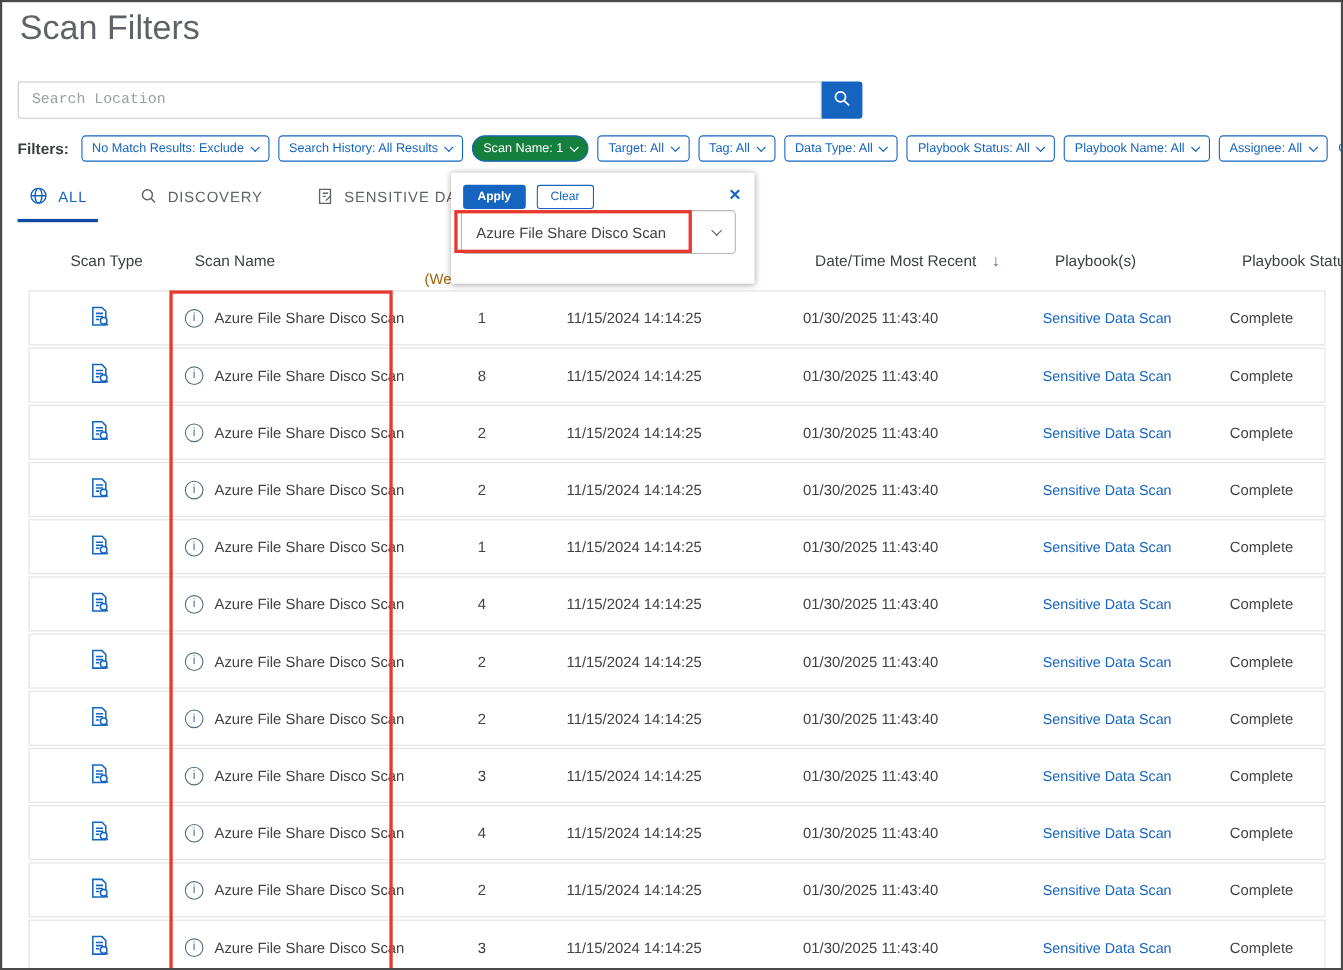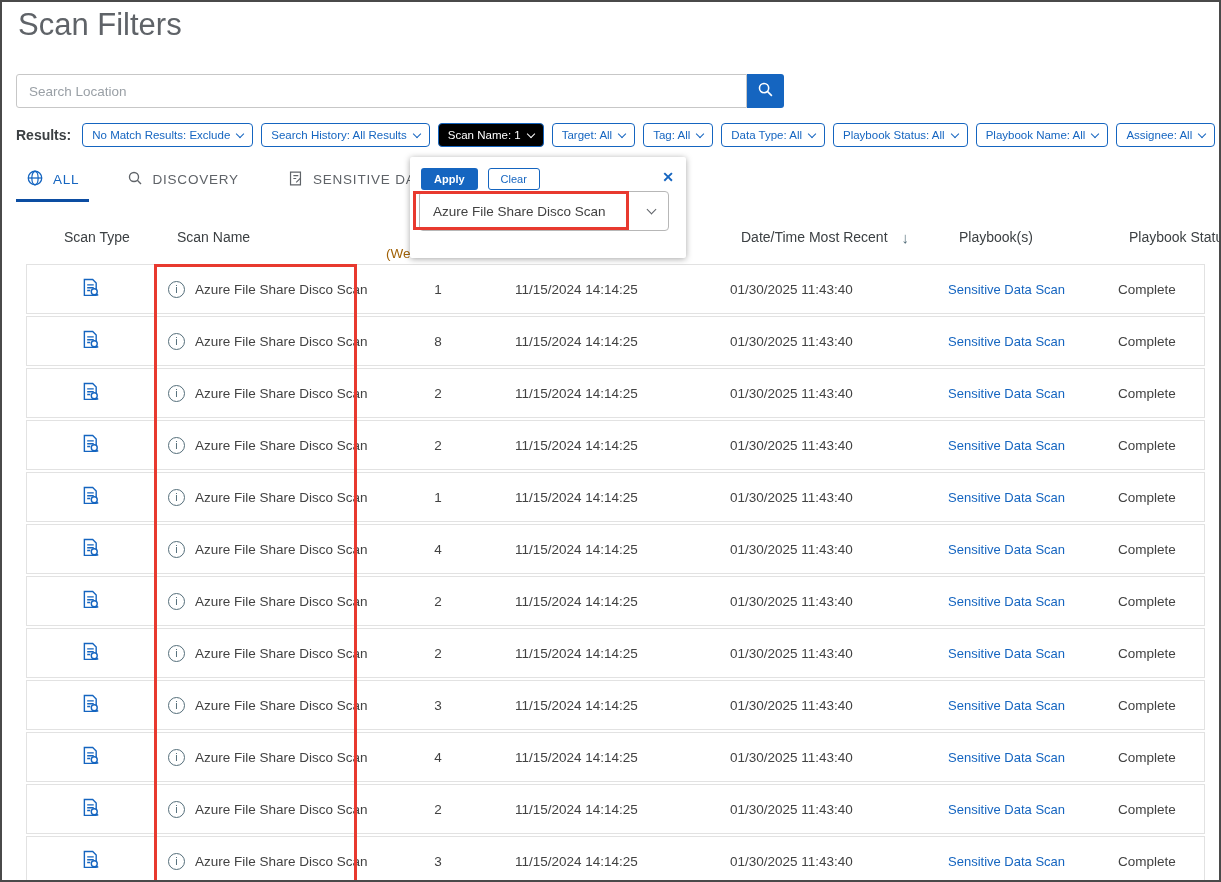--- a/index.html
+++ b/index.html
@@ -4,35 +4,35 @@
 <style>
   * { box-sizing: border-box; margin: 0; padding: 0; }
   html,body { background: #fff; }
   .frame {
     position: relative; width: 1221px; height: 882px; background: #fff;
     border: 2px solid #4a4a4a; overflow: hidden;
     font-family: "Liberation Sans", sans-serif;
   }
   .title { position: absolute; left: 16px; top: 5px; font-size: 31px; color: #5f6368; font-weight: 400; }
 
-  .search-row { position: absolute; left: 14px; top: 72px; display: flex; }
+  .search-row { position: absolute; left: 14px; top: 72px; display: flex; font-family: Liberation Mono, monospace; }
   .search-input {
     width: 731px; height: 34px; border: 1px solid #c7c7c7; border-radius: 3px 0 0 3px;
     padding: 0 12px; font-size: 13.5px; color: #424242; outline: none; font-family: inherit;
   }
   .search-input::placeholder { color: #9aa0a6; }
   .search-btn { width: 37px; height: 34px; background: #1565c0; border: none; border-radius: 0 3px 3px 0;
     display: flex; align-items: center; justify-content: center; cursor: pointer; }
 
   .filters-row { position: absolute; left: 14px; top: 121px; right: 10px; display: flex; align-items: center; gap: 8px; }
   .filters-label { font-size: 14px; font-weight: bold; color: #3c4043; margin-right: 3px; }
   .pills { display: flex; align-items: center; gap: 8px; flex-wrap: nowrap; }
   .pill { display: flex; align-items: center; gap: 7px; border: 1px solid #1565c0; color: #1565c0;
     border-radius: 4px; padding: 5px 9px; font-size: 11.5px; cursor: pointer; background: #fff; white-space: nowrap; }
-  .pill.active { background: #000000; color: #fff; }
+  .pill.active { background: #15803d; color: #fff; border-radius: 12px; }
   .chev { width: 6px; height: 6px; border-right: 1.5px solid currentColor; border-bottom: 1.5px solid currentColor;
     transform: rotate(45deg); display: inline-block; margin-top: -3px; }
   .clear-all { font-size: 11.5px; color: #1565c0; cursor: pointer; white-space: nowrap; margin-left: 2px; }
 
   .tabs { position: absolute; left: 14px; top: 157px; display: flex; gap: 28px; }
   .tab { display: flex; align-items: center; gap: 9px; padding: 10px 10px 9px; font-size: 13.5px;
     letter-spacing: 0.8px; color: #5f6368; cursor: pointer; border-bottom: 3px solid transparent; }
   .tab.active { color: #1565c0; border-bottom-color: #0c4da2; }
 
   .thead { position: absolute; left: 36px; top: 208px; width: 1179px; height: 54px; display: grid;
@@ -90,21 +90,21 @@
       <span>
         <svg width="17" height="17" viewBox="0 0 24 24" fill="none">
           <circle cx="10" cy="10" r="6.5" stroke="#ffffff" stroke-width="2.2"></circle>
           <line x1="15" y1="15" x2="21" y2="21" stroke="#ffffff" stroke-width="2.2"></line>
         </svg>
       </span>
     </button>
   </div>
 
   <div class="filters-row">
-    <span class="filters-label">Results:</span>
+    <span class="filters-label">Filters:</span>
     <div class="pills">
         <div class="pill">
     <span>No Match Results: Exclude</span>
     <span class="chev"></span>
   </div>
         <div class="pill">
     <span>Search History: All Results</span>
     <span class="chev"></span>
   </div>
         <div class="pill active">

